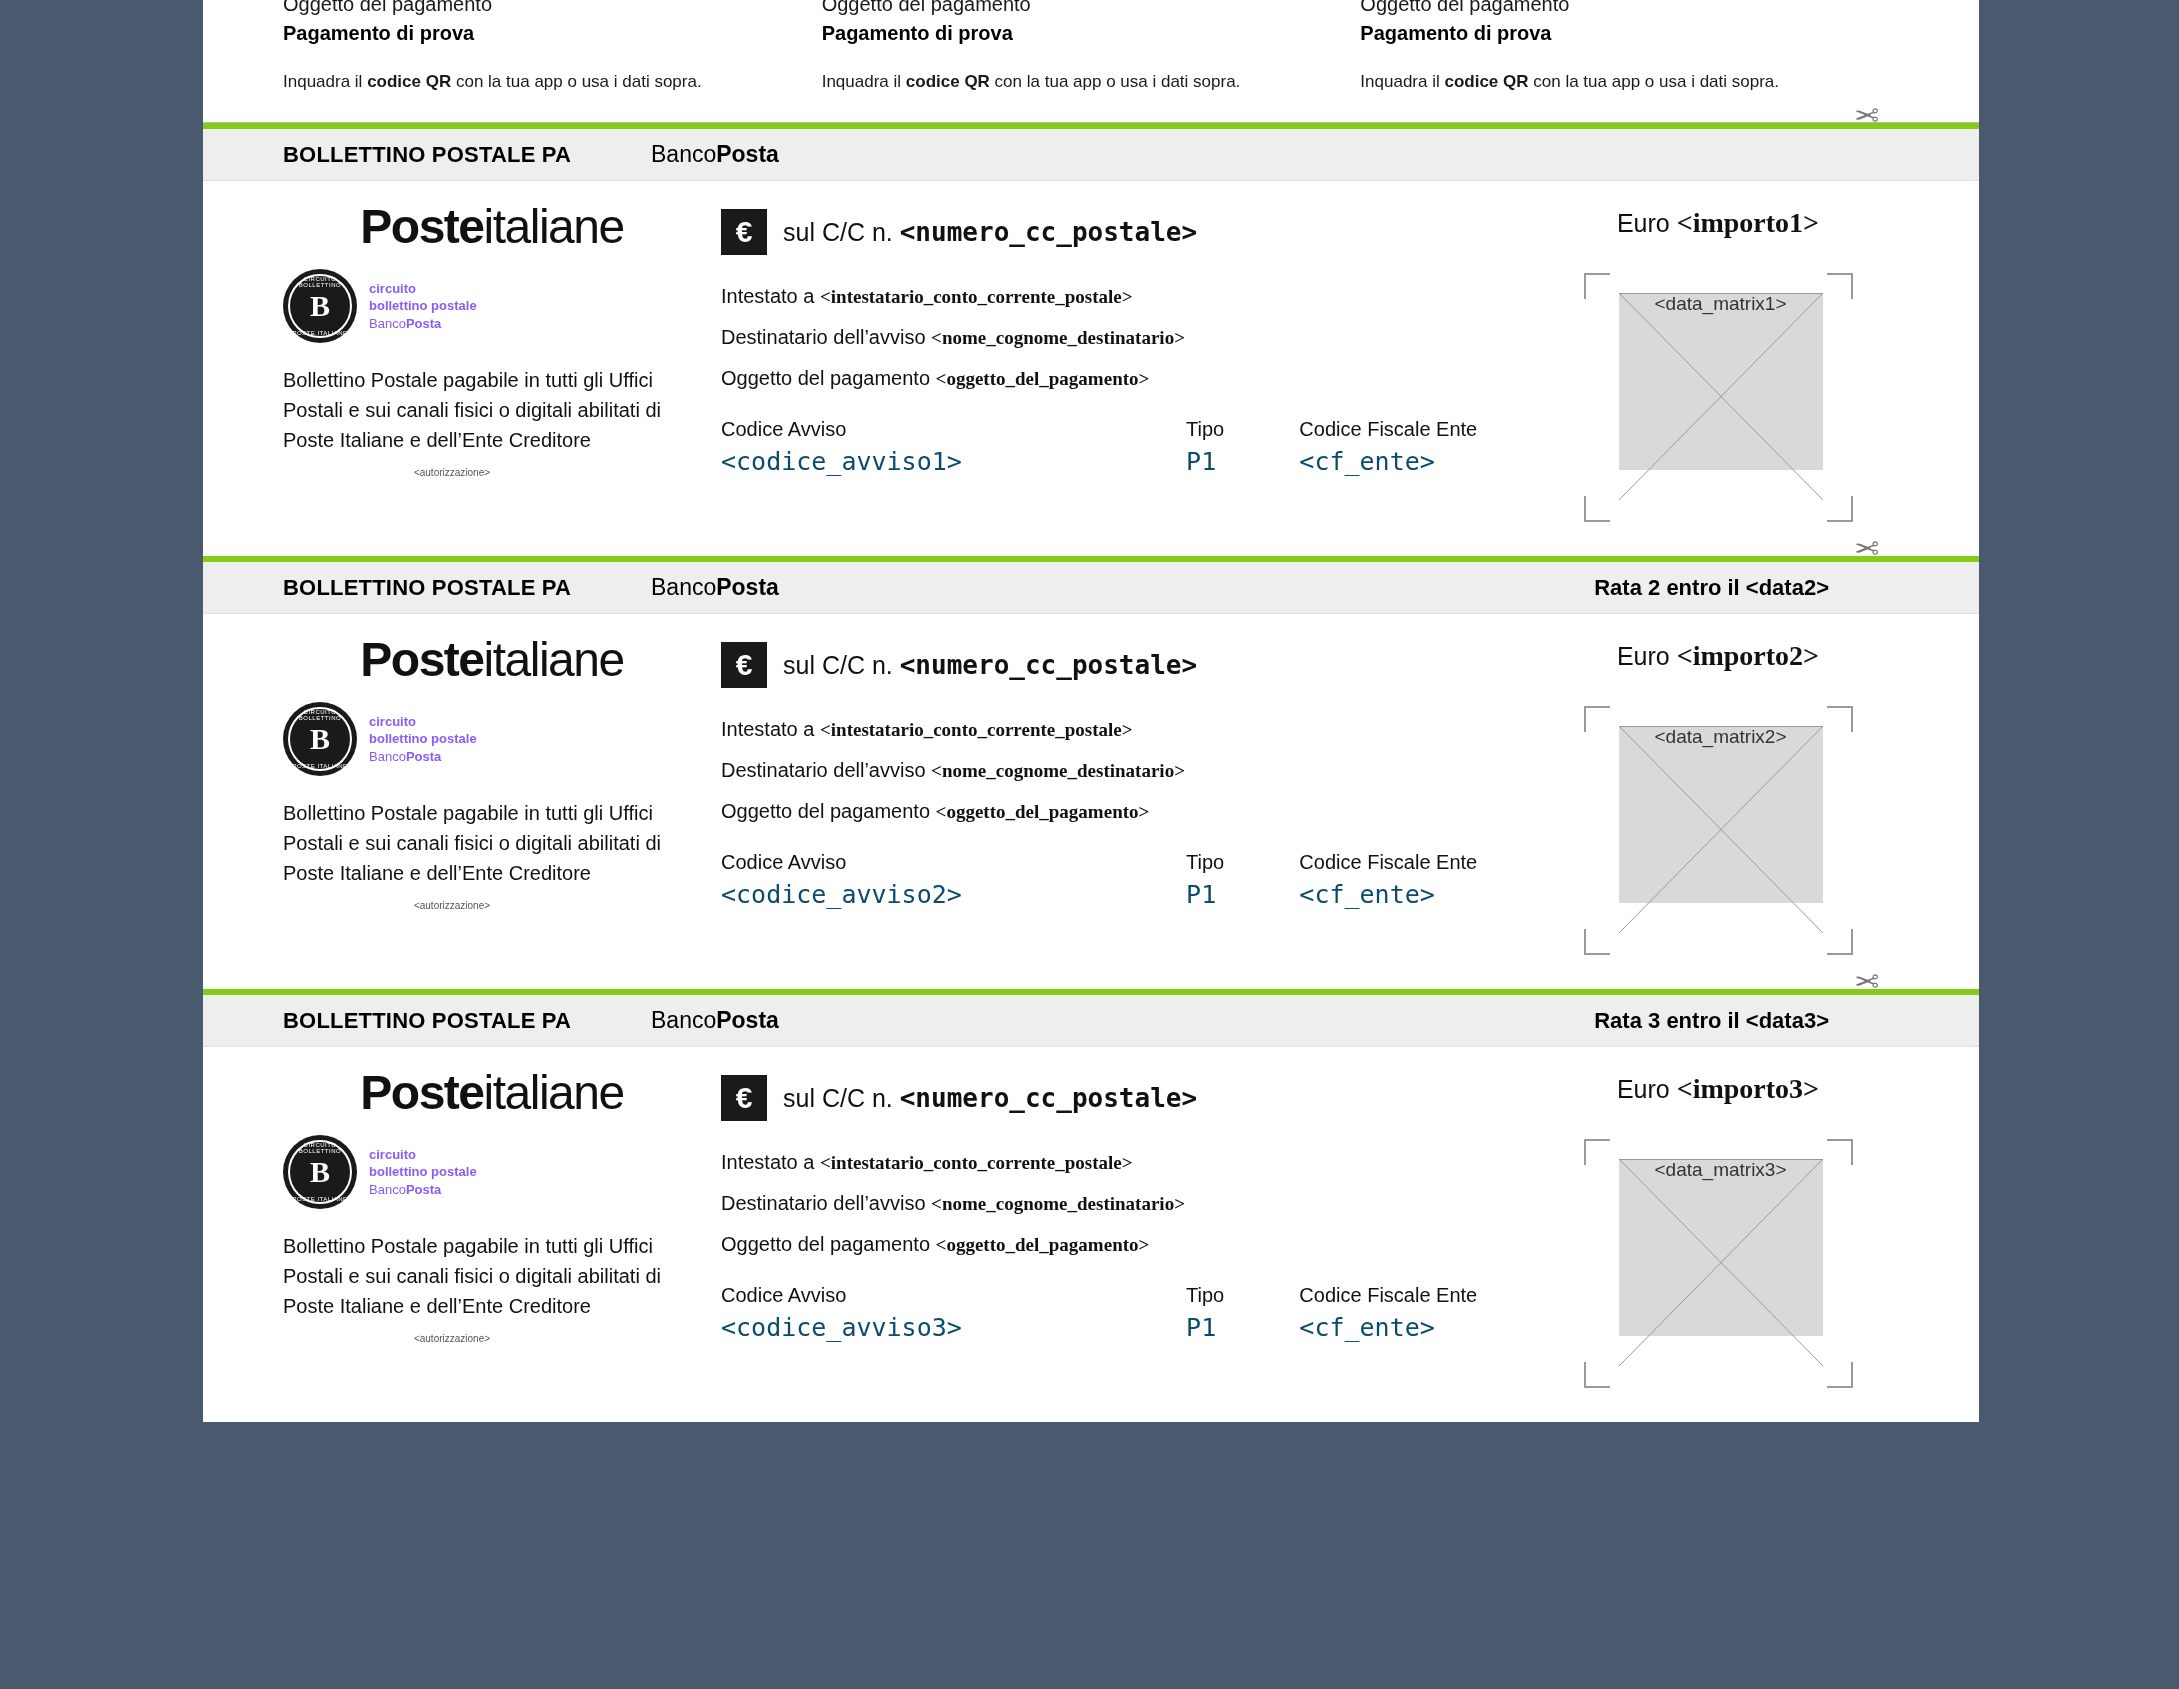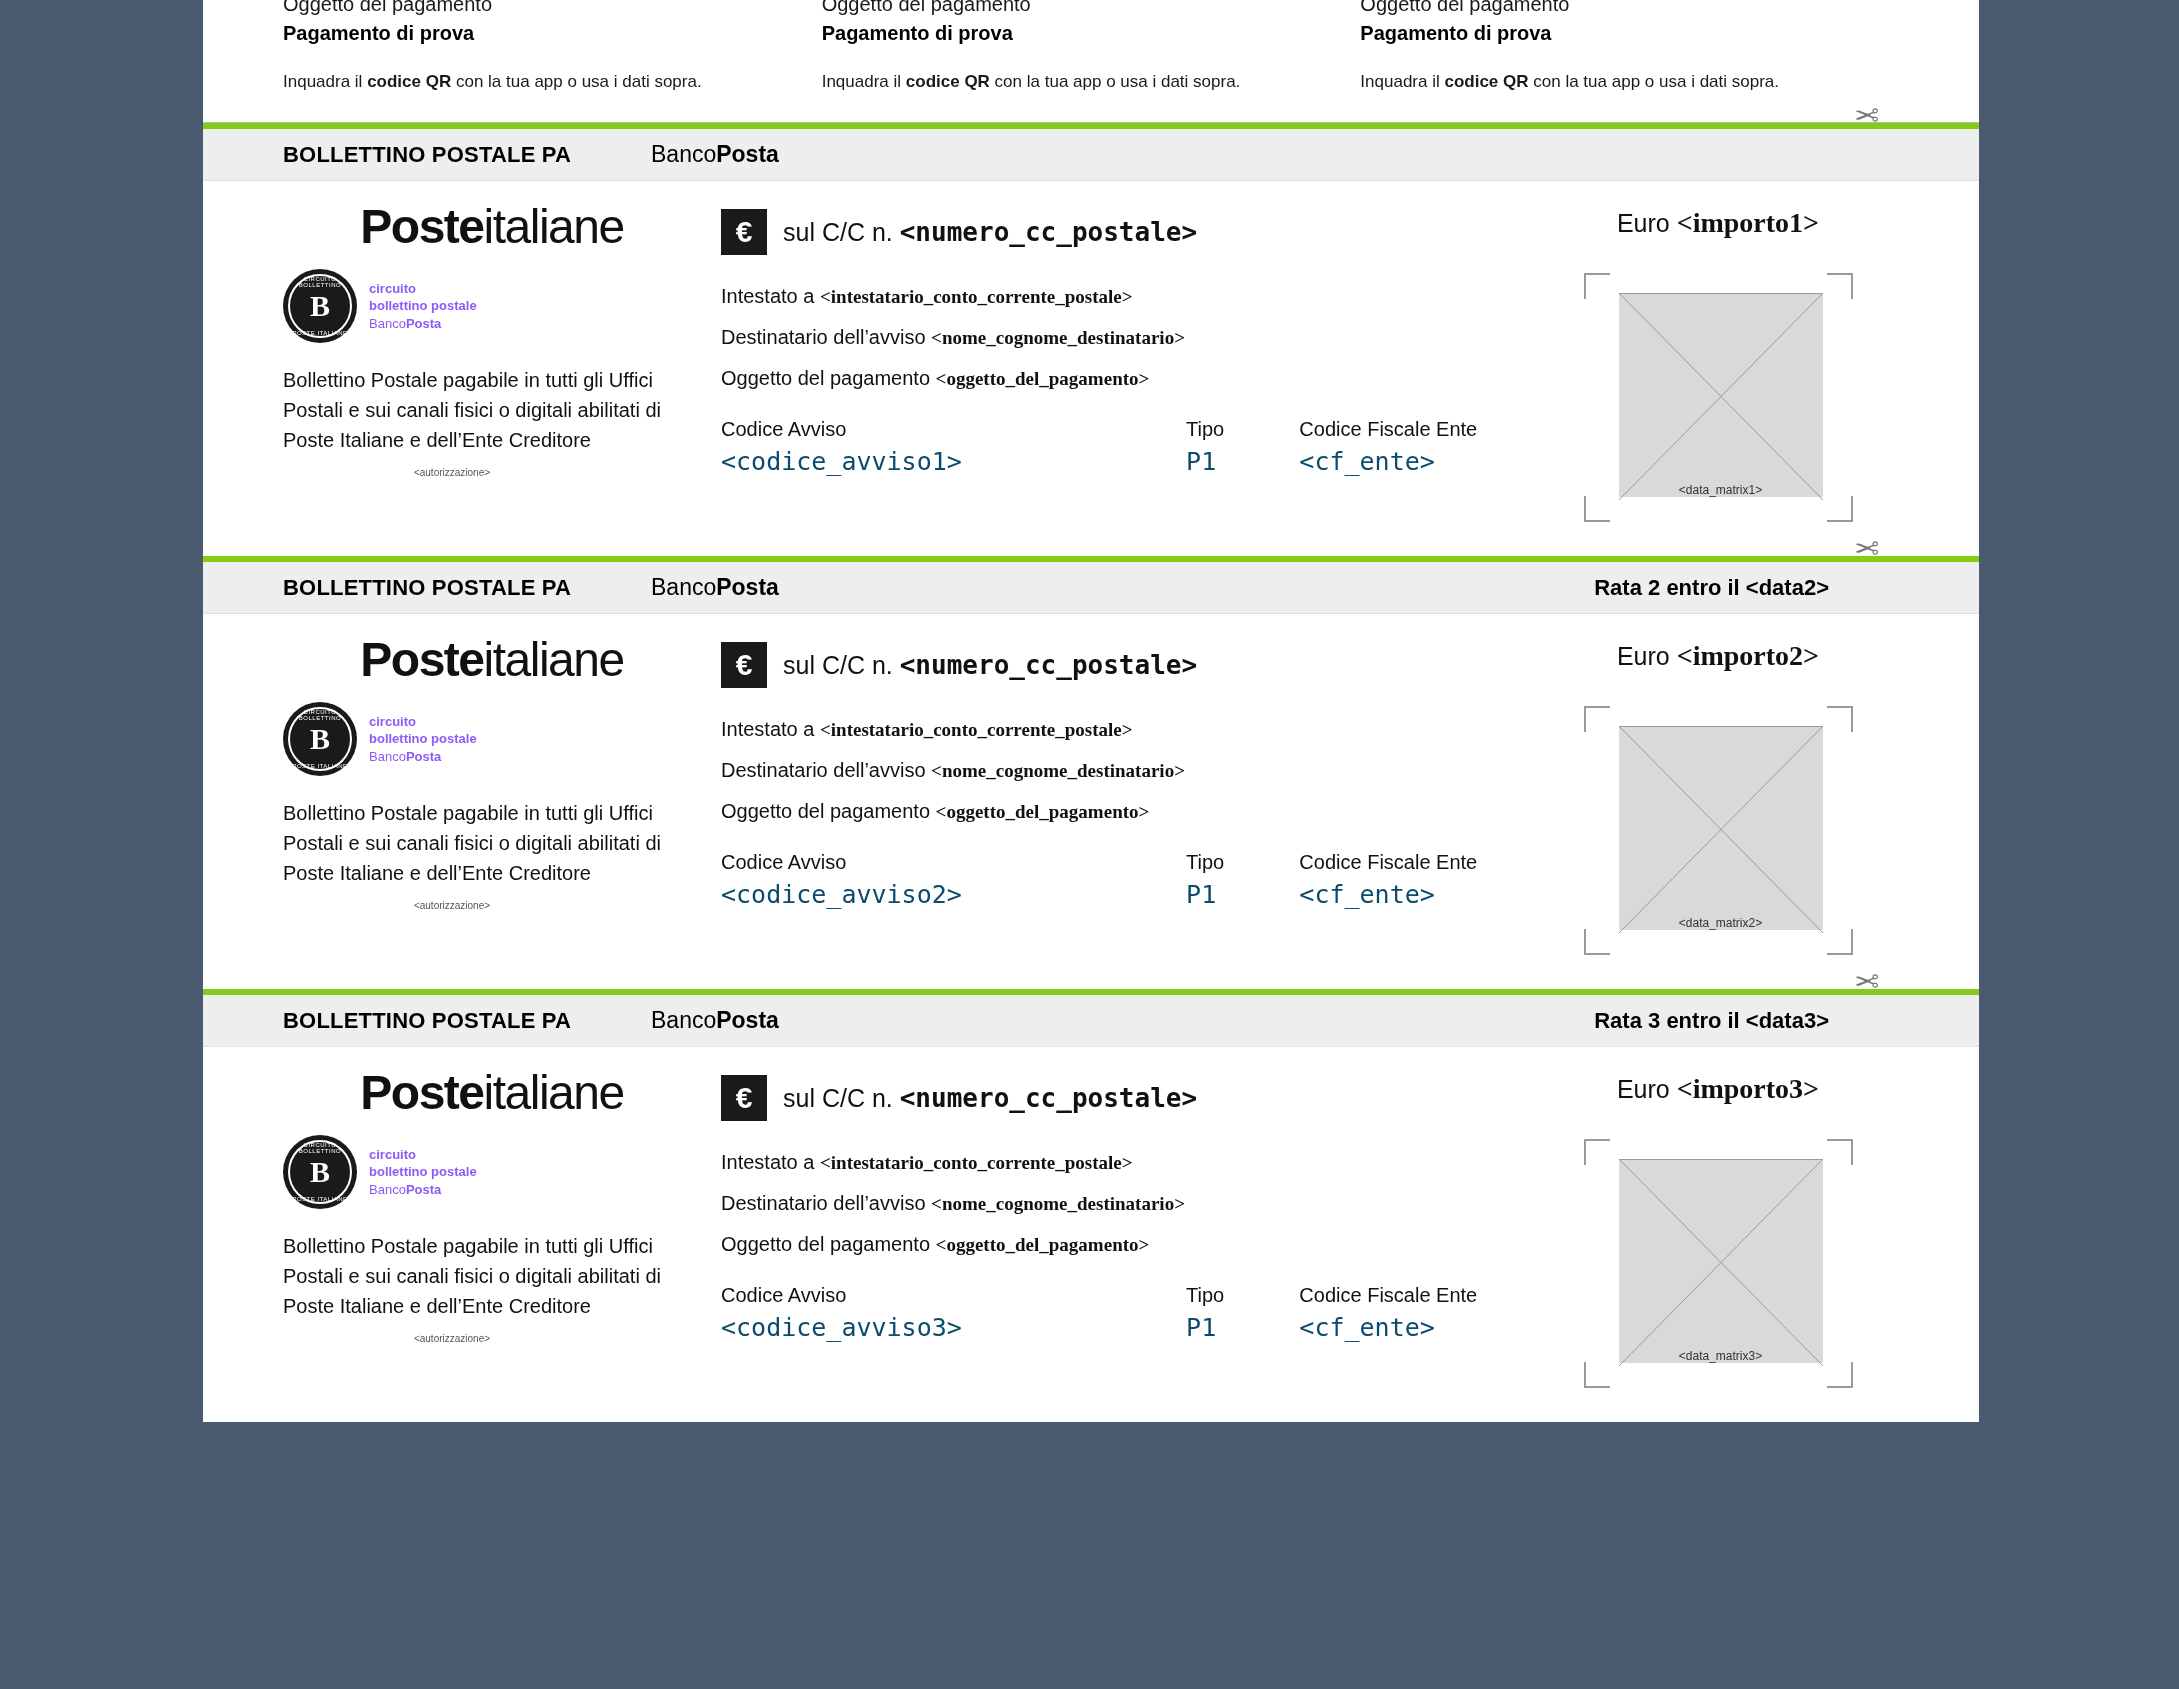--- a/index.html
+++ b/index.html
@@ -246,26 +246,26 @@
     font-size: 28px;
   }
   .dm-wrap {
     position: relative;
     width: 289px;
     height: 249px;
   }
   .dm-box {
     position: absolute;
     left: 45px; top: 20px;
-    width: 204px; height: 204px;
+    width: 204px; height: 177px;
     background: #d9d9d9;
     display: flex;
-    align-items: flex-end;
+    align-items: flex-start;
     justify-content: center;
-    font-size: 12px;
+    font-size: 19px;
     color: #333;
   }
   .dm-box::before, .dm-box::after {
     content: "";
     position: absolute;
     left: 0; top: 0;
     width: 100%; height: 100%;
     border-top: 1px solid #9a9a9a;
     transform-origin: 0 0;
   }

